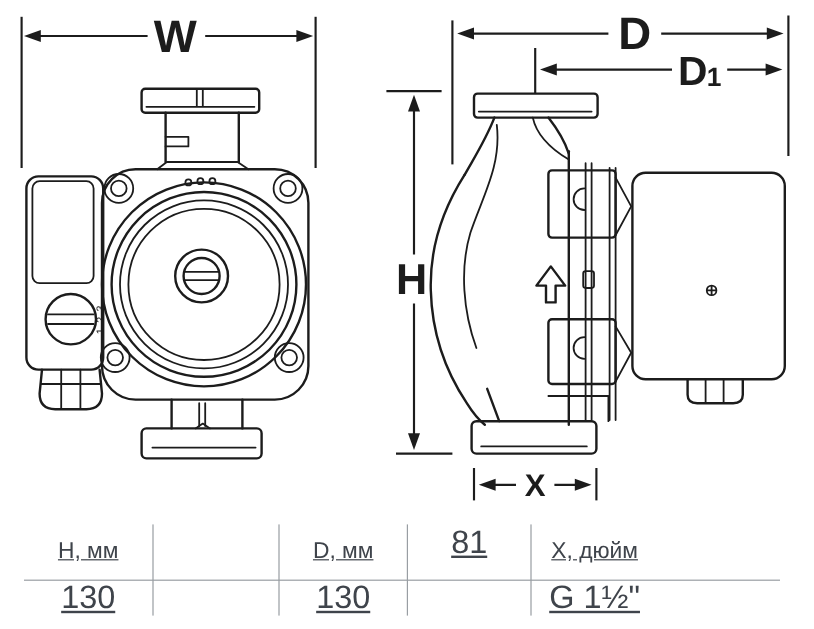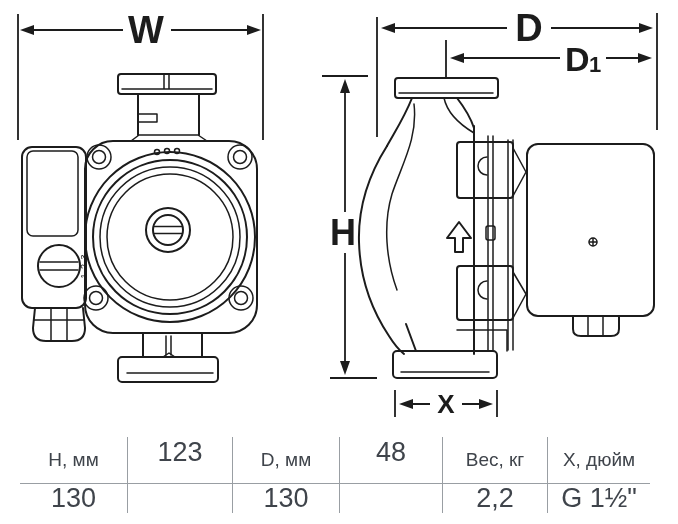--- a/index.html
+++ b/index.html
@@ -19,21 +19,21 @@
   .dim{fill:none;stroke:var(--drawing-line);stroke-width:1.8;stroke-linecap:butt;}
   .ah{fill:var(--drawing-line);stroke:none;}
   .dlabel{font-family:"Liberation Sans",sans-serif;font-weight:600;fill:var(--drawing-line);}
   .dial-num{font-family:"Liberation Sans",sans-serif;font-size:9px;fill:var(--drawing-line);letter-spacing:1px;}
   
   .dim-table{
     position:absolute;left:20px;top:437px;width:630px;height:78px;
     display:grid;grid-template-columns:108px 105px 107px 103px 105px 102px;
     color:var(--table-text);
   }
-  .dim-col{position:relative;height:76px;}
+  .dim-col{position:relative;height:76px;text-decoration:underline;}
   .dim-col:not(:last-child){border-right:1.5px solid var(--table-line);}
   .cell-header{
     height:46px;display:flex;align-items:center;justify-content:center;
     font-size:19px;
   }
   .cell-value{
     height:30px;display:flex;align-items:center;justify-content:center;
     font-size:27px;
   }
   .table-hline{
@@ -225,32 +225,27 @@
   </svg>
 
   <div class="dim-table">
     <div class="table-hline"></div>
 
     <div class="dim-col">
       <div class="cell-header">H, мм</div>
       <div class="cell-value">130</div>
     </div>
     <div class="dim-col">
-      <div class="cell-value">123</div>
     </div>
     <div class="dim-col">
       <div class="cell-header">D, мм</div>
       <div class="cell-value">130</div>
     </div>
     <div class="dim-col">
-      <div class="cell-value">48</div>
-    </div>
-    <div class="dim-col">
-      <div class="cell-header">Вес, кг</div>
-      <div class="cell-value">2,2</div>
+      <div class="cell-value">81</div>
     </div>
     <div class="dim-col">
       <div class="cell-header">X, дюйм</div>
       <div class="cell-value">G 1½"</div>
     </div>
   </div>
 
 </div>
 
 </body></html>

